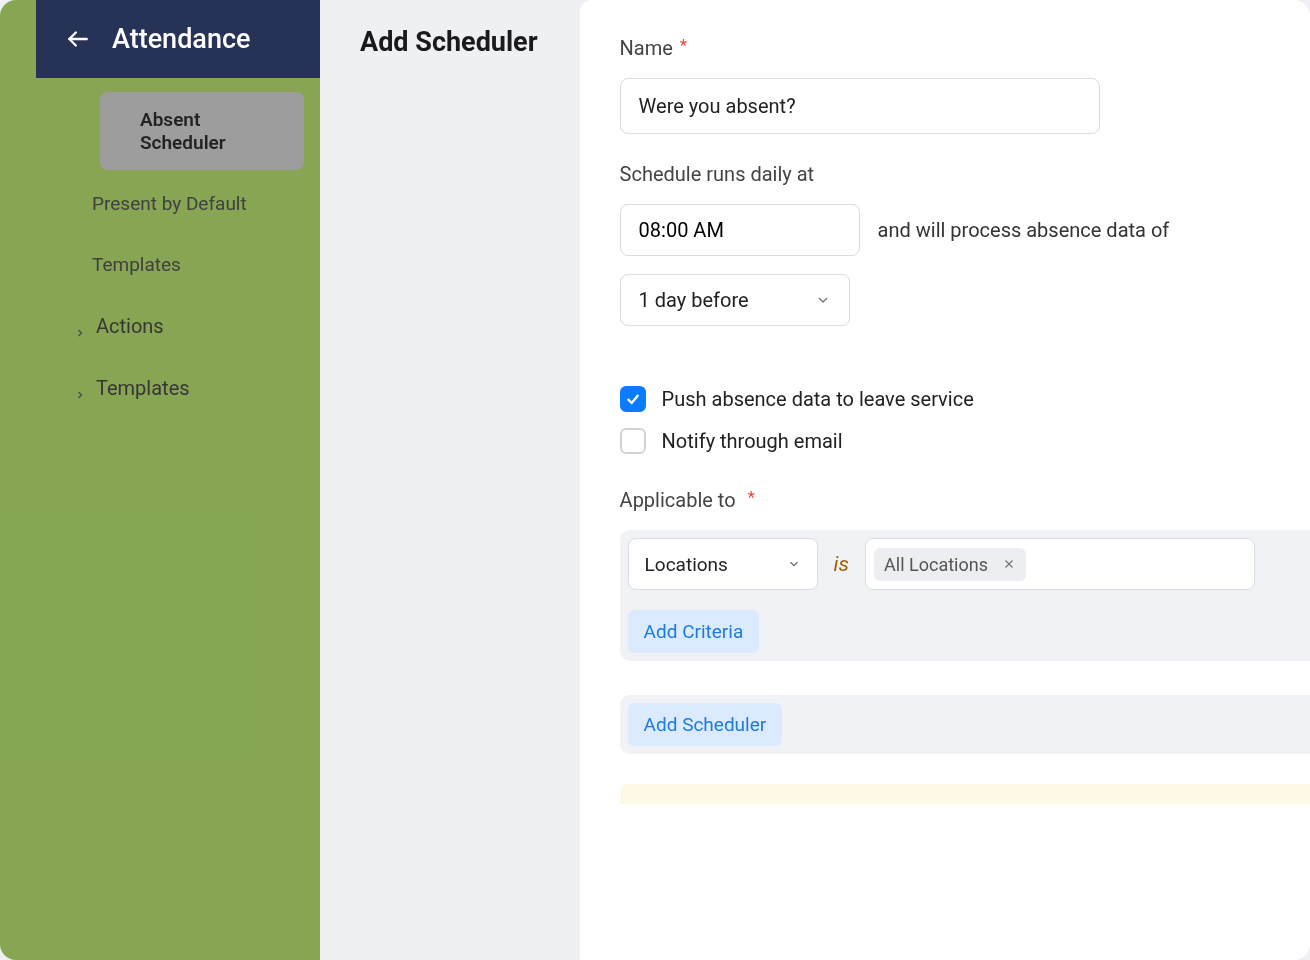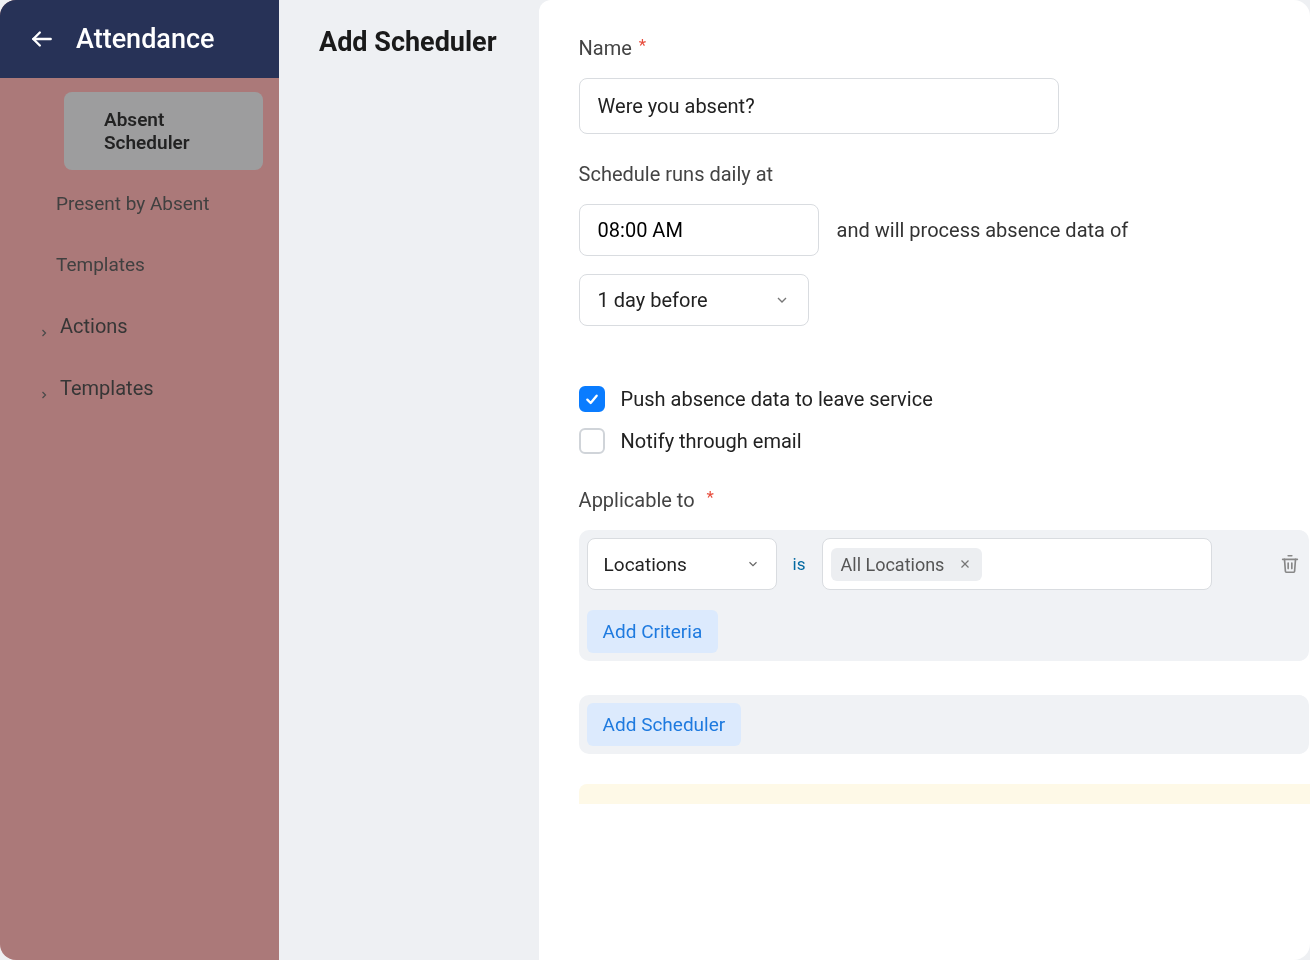--- a/index.html
+++ b/index.html
@@ -11,24 +11,25 @@
   body {
     width: 1310px;
     height: 960px;
     display: flex;
     background: #eef0f3;
     overflow: hidden;
     border-radius: 16px;
   }
   
   .sidebar {
-    width: 279px;
-    background: #fca5a5;
+    width: 320px;
+    background: #bef264;
     position: relative;
     flex-shrink: 0;
+    padding-left: 36px;
   }
   .sidebar-overlay {
     position: absolute;
     inset: 0;
     background: rgba(60,60,60,0.42);
     pointer-events: none;
   }
   .sidebar-header {
     height: 78px;
     background: #273257;
@@ -225,21 +226,21 @@
     color: #222;
     display: flex;
     align-items: center;
     justify-content: space-between;
     gap: 18px;
     background: #fff;
     cursor: pointer;
     min-width: 190px;
   }
   .dropdown svg { width: 14px; height: 14px; color: #666; }
-  .is-text { font-size: 17px; color: #0369a1; }
+  .is-text { font-size: 21px; color: #a16207; font-style: italic; }
   .tag-input {
     flex: 1;
     min-width: 300px;
     max-width: 390px;
     height: 52px;
     border: 1px solid #d9dce0;
     border-radius: 8px;
     padding: 6px 8px;
     background: #fff;
     display: flex;
@@ -340,21 +341,21 @@
           <polyline points="10 18 4 12 10 6"></polyline>
         </svg>
     </div>
     <div class="sidebar-title">Attendance</div>
   </div>
   <div class="sidebar-nav">
     <div class="nav-item indented active">
       <span>Absent Scheduler</span>
     </div>
     <div class="nav-item indented">
-      <span>Present by Absent</span>
+      <span>Present by Default</span>
     </div>
     <div class="nav-item indented">
       <span>Templates</span>
     </div>
     <div class="nav-item">
       <span class="chevron-r">
         <svg viewBox="0 0 24 24" fill="none" stroke="currentColor" stroke-width="2.5">
             <polyline points="9 6 15 12 9 18"></polyline>
           </svg>
       </span>

